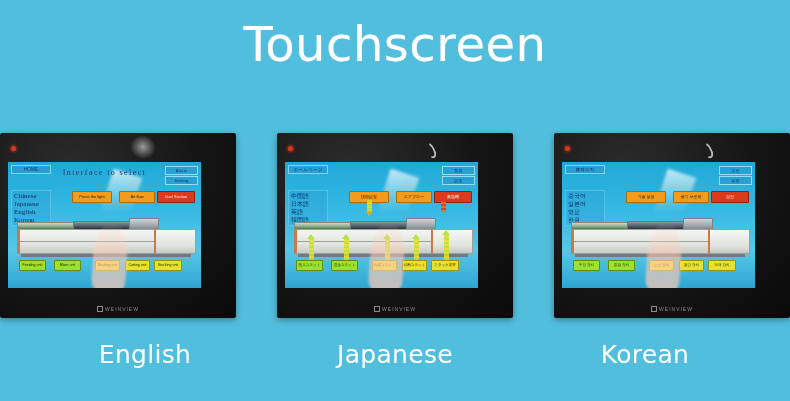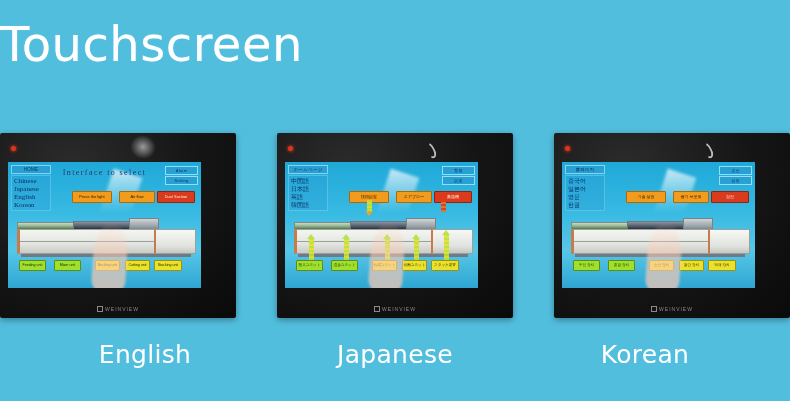--- a/index.html
+++ b/index.html
@@ -10,21 +10,21 @@
   body {
     background: #52bede;
     font-family: "Liberation Sans", sans-serif;
     position: relative;
   }
 
   
   #page-title {
     position: absolute;
     top: 14px; left: 0; width: 100%;
-    text-align: left;
+    text-align: center;
     color: #ffffff;
     font-size: 48px;
     font-weight: 400;
     letter-spacing: 0.5px;
     line-height: 60px;
     font-family: "DejaVu Sans", sans-serif;
     text-shadow: 0 0 1px rgba(255,255,255,.4);
   }
 
   
@@ -151,21 +151,21 @@
   .lang-tab {
     background: #2a9fd4;
     border: 1px solid #7fd6f2;
     color: #093a63;
     font-size: 4.5px;
     text-align: center;
     padding: 1px 0;
     letter-spacing: .3px;
   }
   .lang-list {
-    margin-top: 1px;
+    margin-top: 16px;
     background: rgba(42,159,212,.35);
     border: 1px solid rgba(127,214,242,.5);
     padding: 1px 2px;
   }
   .lang-item {
     color: #0b2f63;
     font-size: 6px;
     line-height: 8px;
     white-space: nowrap;
     font-family: "DejaVu Sans", sans-serif;

